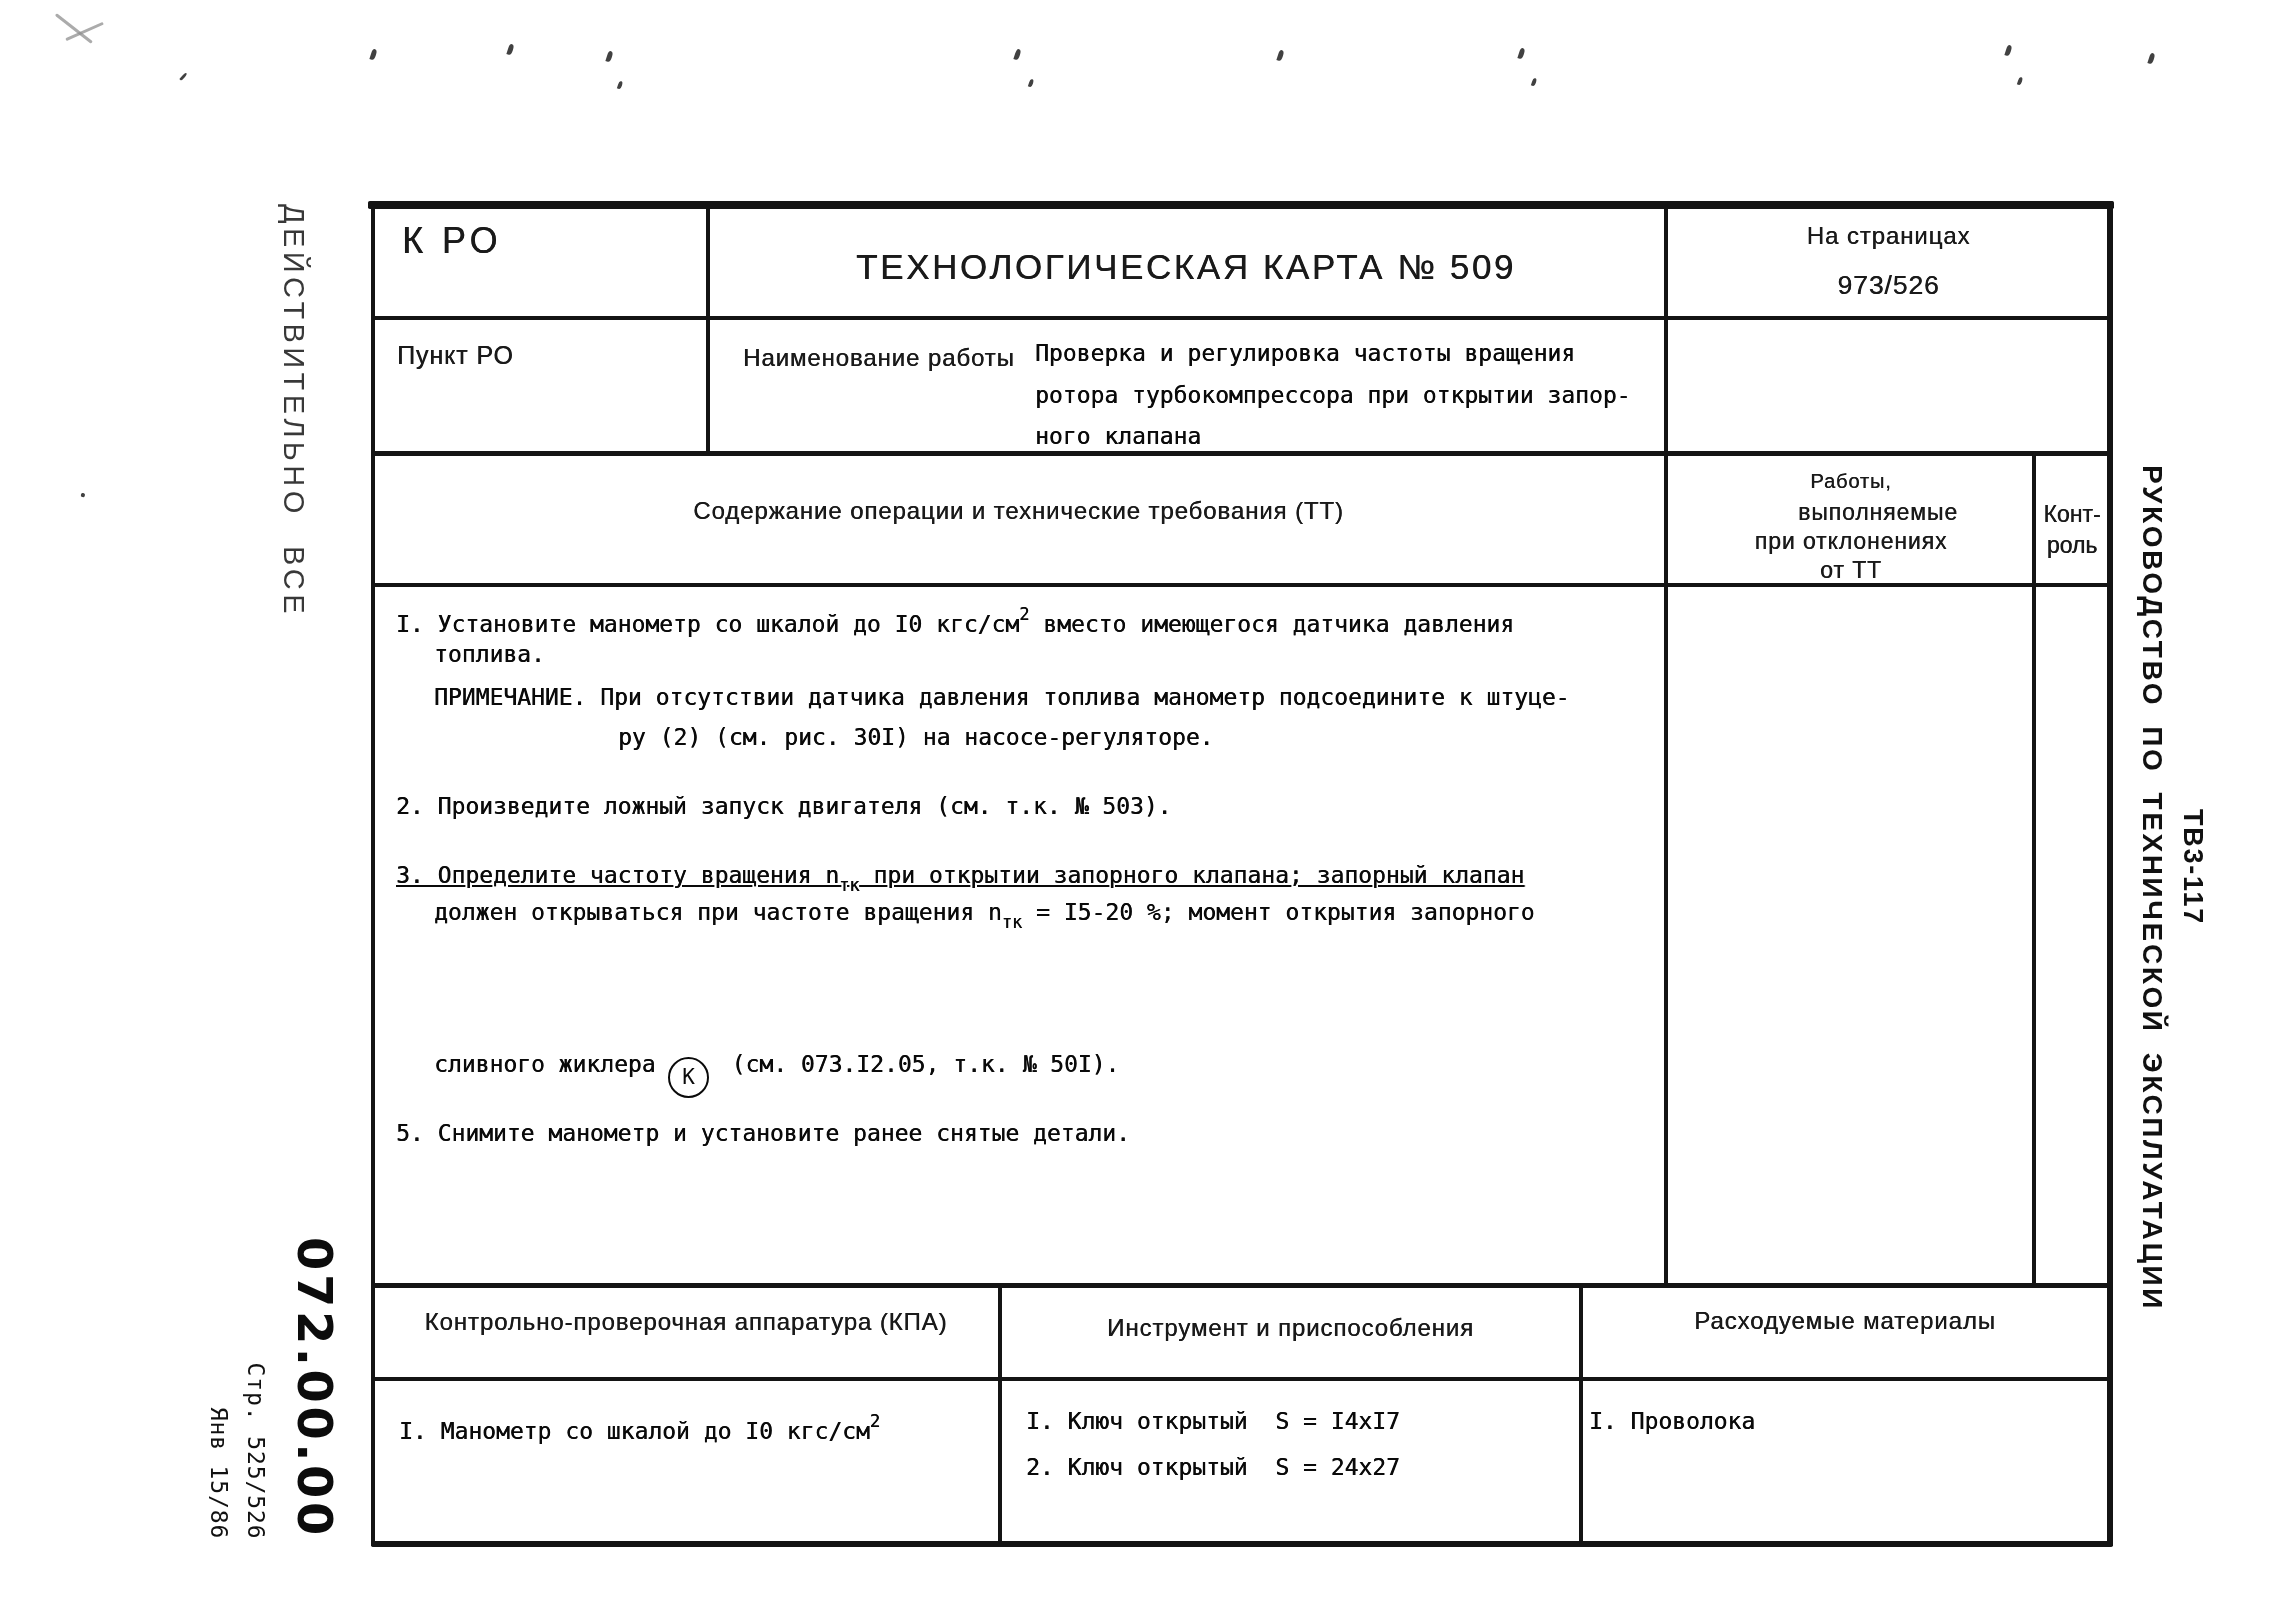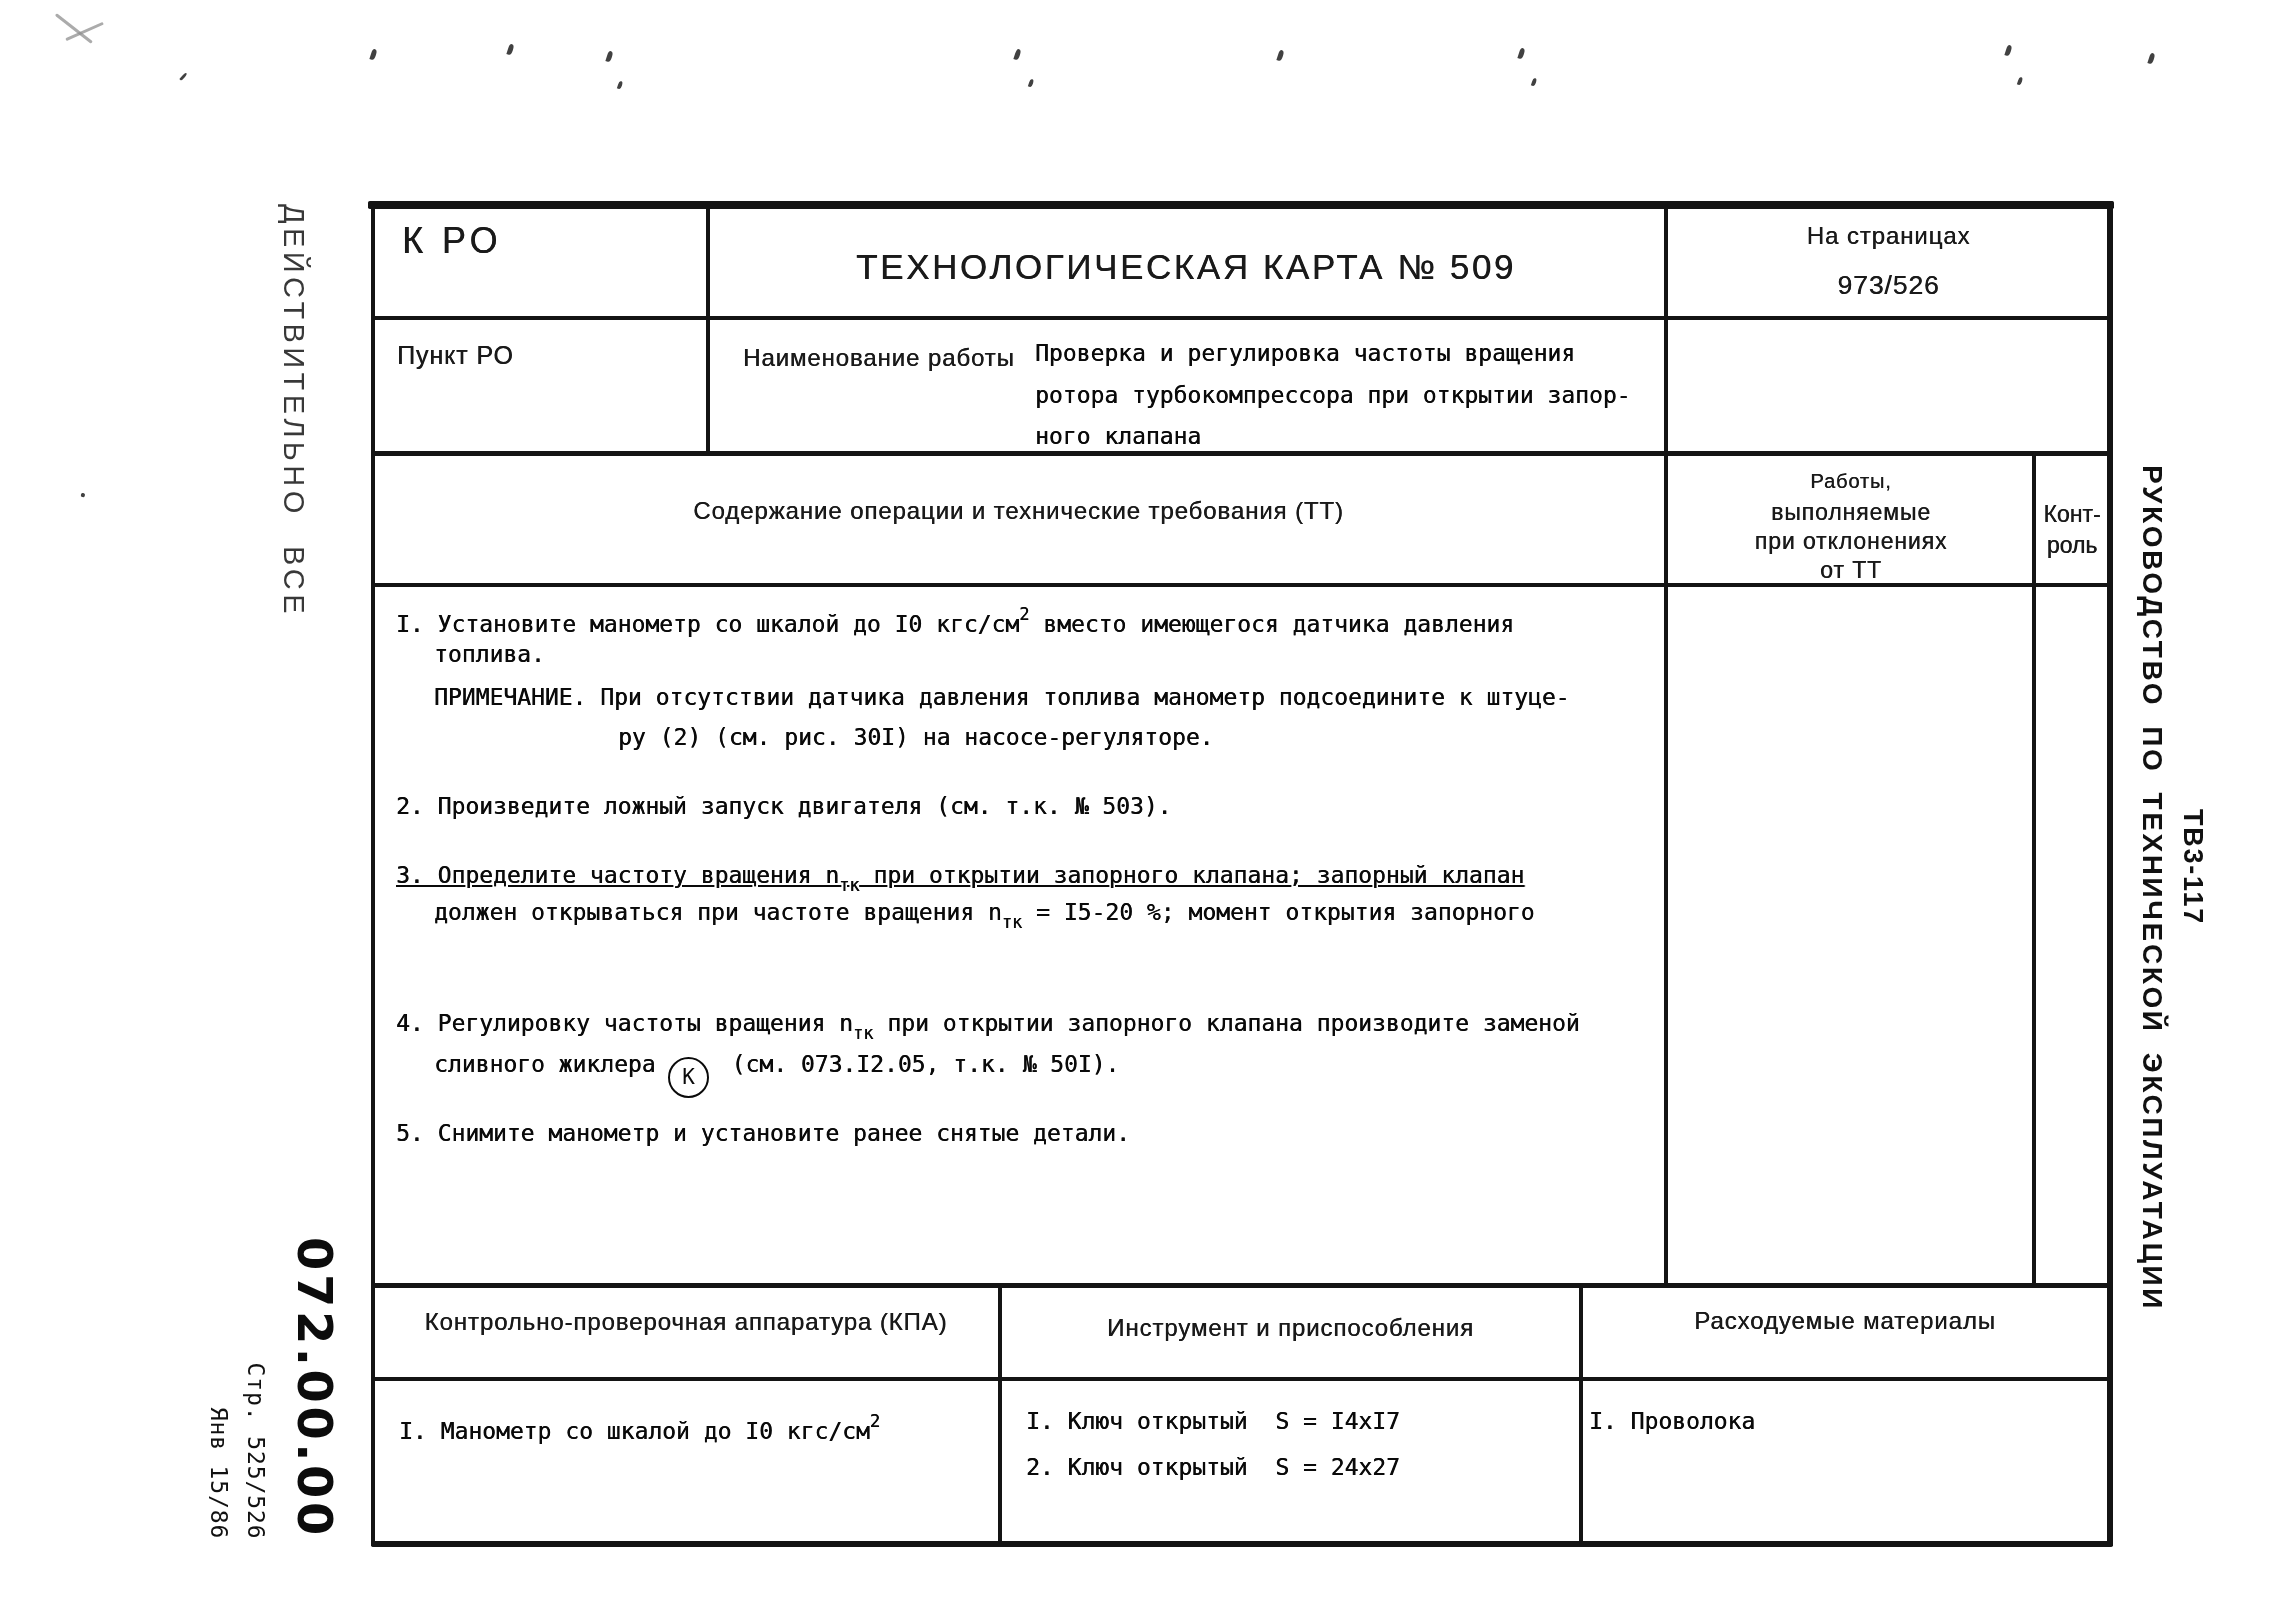--- a/index.html
+++ b/index.html
@@ -81,34 +81,33 @@
   <div class="print center" style="left:1669px;top:270px;width:439px;font-size:26.5px;">973/526</div>
 
   <div class="print" style="left:397px;top:341px;font-size:25px;">Пункт РО</div>
   <div class="print" style="left:743px;top:344px;font-size:24px;">Наименование работы</div>
   <div class="tw" style="left:1035px;top:338px;">Проверка и регулировка частоты вращения</div>
   <div class="tw" style="left:1035px;top:380px;">ротора турбокомпрессора при открытии запор-</div>
   <div class="tw" style="left:1035px;top:421px;">ного клапана</div>
 
   <div class="print center" style="left:373px;top:497px;width:1291px;font-size:24px;">Содержание операции и технические требования (ТТ)</div>
   <div class="print center" style="left:1669px;top:470px;width:364px;font-size:20px;">Работы,</div>
-  <div class="print center" style="left:1669px;top:499px;width:364px;font-size:23px;">выполняемые</div>
+  <div class="print center" style="left:1669px;top:499px;width:364px;font-size:23px;padding-left:27px;">выполняемые</div>
   <div class="print center" style="left:1669px;top:528px;width:364px;font-size:23px;">при отклонениях</div>
   <div class="print center" style="left:1669px;top:557px;width:364px;font-size:23px;">от ТТ</div>
   <div class="print center" style="left:2036px;top:501px;width:72px;font-size:23px;letter-spacing:0;">Конт-</div>
   <div class="print center" style="left:2036px;top:532px;width:72px;font-size:23px;letter-spacing:0;">роль</div>
 
   <div class="tw" style="left:396px;top:599px;">I. Установите манометр со шкалой до I0 кгс/см<span class="sup">2</span> вместо имеющегося датчика давления</div>
   <div class="tw" style="left:434px;top:639px;">топлива.</div>
   <div class="tw" style="left:434px;top:682px;">ПРИМЕЧАНИЕ. При отсутствии датчика давления топлива манометр подсоедините к штуце-</div>
   <div class="tw" style="left:618px;top:722px;">ру (2) (см. рис. 30I) на насосе-регуляторе.</div>
   <div class="tw" style="left:396px;top:791px;">2. Произведите ложный запуск двигателя (см. т.к. № 503).</div>
   <div class="tw" style="left:396px;top:860px;text-decoration:underline;">3. Определите частоту вращения n<span class="sub">тк</span> при открытии запорного клапана; запорный клапан</div>
   <div class="tw" style="left:434px;top:897px;">должен открываться при частоте вращения n<span class="sub">тк</span> = I5-20 %; момент открытия запорного</div>
-  <div class="tw" style="left:396px;top:1008px;">4. Регулировку частоты вращения n<span class="sub">тк</span> при открытии запорного клапана производите заменой</div>
   <div class="tw" style="left:434px;top:1049px;">сливного жиклера<span class="circ">К</span> (см. 073.I2.05, т.к. № 50I).</div>
   <div class="tw" style="left:396px;top:1118px;">5. Снимите манометр и установите ранее снятые детали.</div>
 
   <div class="print center" style="left:373px;top:1308px;width:626px;font-size:24px;">Контрольно-проверочная аппаратура (КПА)</div>
   <div class="print center" style="left:1002px;top:1314px;width:577px;font-size:24px;">Инструмент и приспособления</div>
   <div class="print center" style="left:1583px;top:1307px;width:524px;font-size:24px;">Расходуемые материалы</div>
 
   <div class="tw" style="left:399px;top:1406px;">I. Манометр со шкалой до I0 кгс/см<span class="sup">2</span></div>
   <div class="tw" style="left:1026px;top:1406px;">I. Ключ открытый  S = I4хI7</div>
   <div class="tw" style="left:1026px;top:1452px;">2. Ключ открытый  S = 24х27</div>

